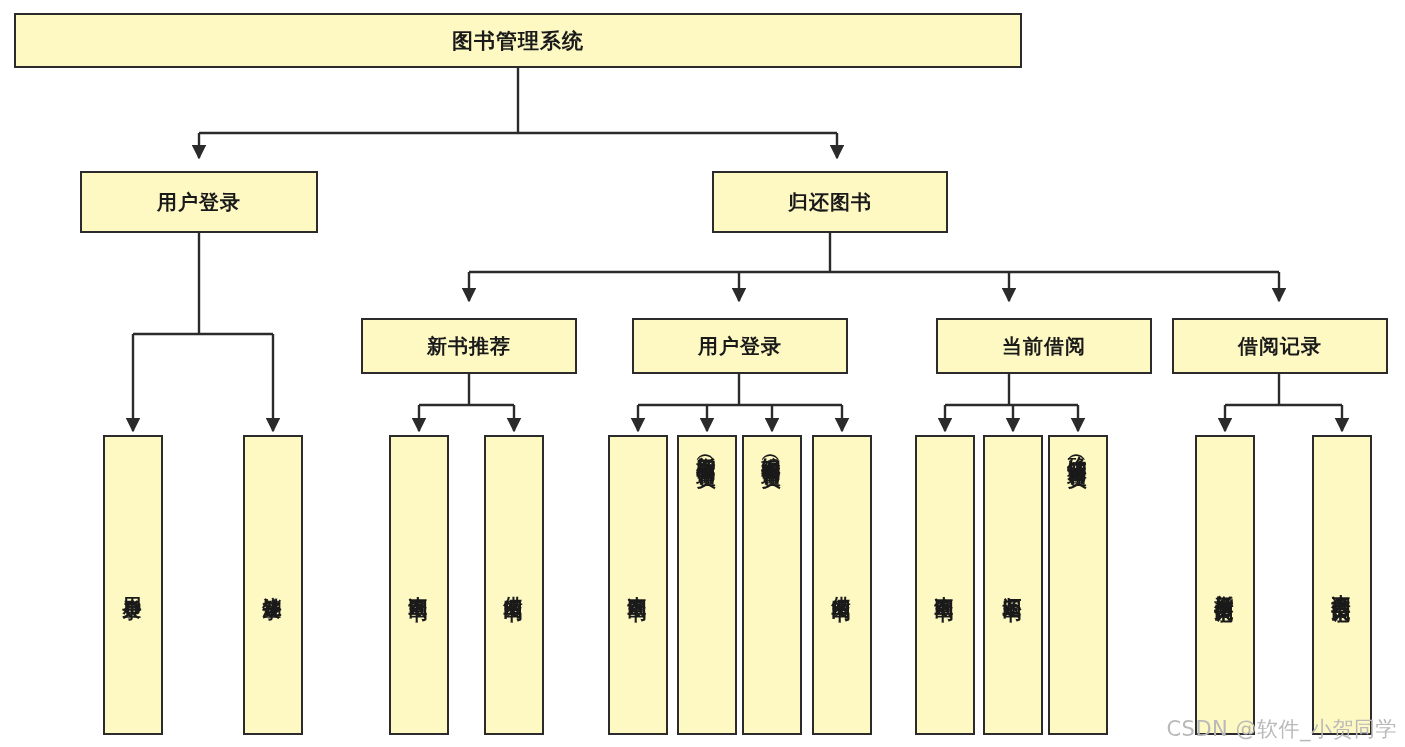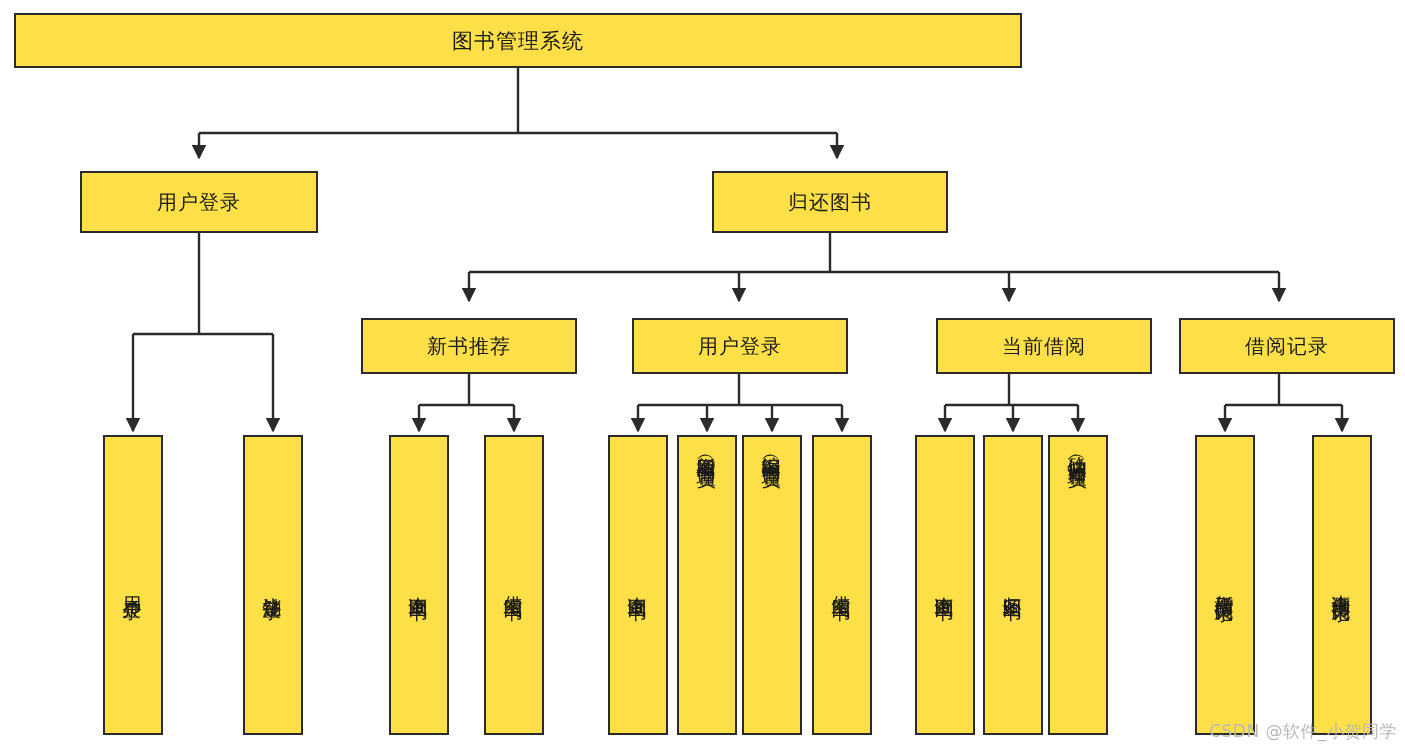--- a/index.html
+++ b/index.html
@@ -22,26 +22,27 @@
     position: absolute;
     left: 0;
     top: 0;
     width: 1405px;
     height: 747px;
     pointer-events: none;
   }
   .node {
     position: absolute;
     box-sizing: border-box;
-    background: #fde047;
+    background: #fef9c3;
     border: 2px solid #2b2b2b;
     display: flex;
     align-items: center;
     justify-content: center;
     color: #1a1a1a;
+    font-weight: bold;
   }
   .node.root {
     font-size: 21px;
   }
   .node.branch {
     font-size: 20px;
   }
   .node.leaf {
     font-size: 19px;
     align-items: center;
@@ -60,21 +61,21 @@
     color: #1a1a1a;
   }
   .htext {
     white-space: nowrap;
     letter-spacing: 1px;
   }
   #watermark {
     position: absolute;
     right: 8px;
     bottom: 4px;
-    font-size: 17px;
+    font-size: 21px;
     color: #b9b9b9;
     letter-spacing: 0.5px;
     white-space: nowrap;
   }
 </style>
 </head>
 <body>
 
 <div id="canvas">
 
@@ -145,21 +146,21 @@
   </div>
 
   <div class="node branch" style="left:632px; top:318px; width:216px; height:56px;">
     <span class="htext">用户登录</span>
   </div>
 
   <div class="node branch" style="left:902px; top:318px; width:216px; height:56px;margin-left:34px;">
     <span class="htext">当前借阅</span>
   </div>
 
-  <div class="node branch" style="left:1172px; top:318px; width:216px; height:56px;margin-left:7px;">
+  <div class="node branch" style="left:1172px; top:318px; width:216px; height:56px;">
     <span class="htext">借阅记录</span>
   </div>
 
   <div class="node leaf" style="left:103px; top:435px; width:60px; height:300px;">
     <span class="vtext">用户登录</span>
   </div>
 
   <div class="node leaf" style="left:243px; top:435px; width:60px; height:300px;">
     <span class="vtext">注销登录</span>
   </div>

